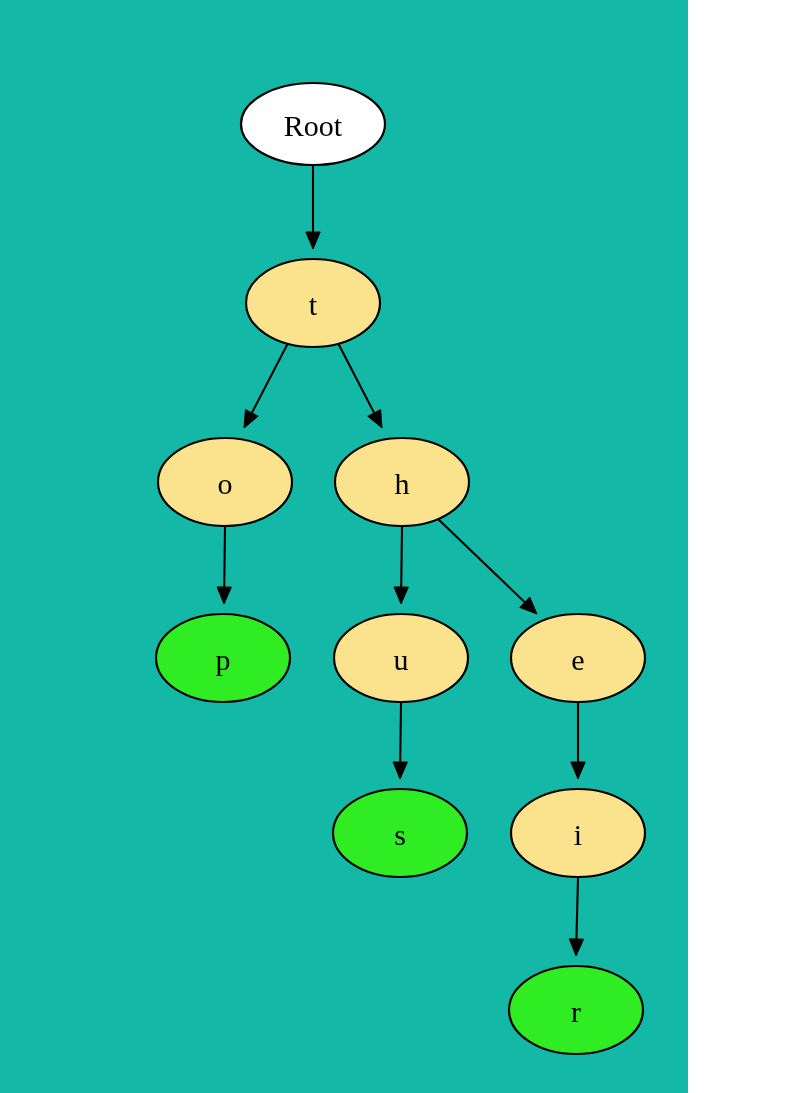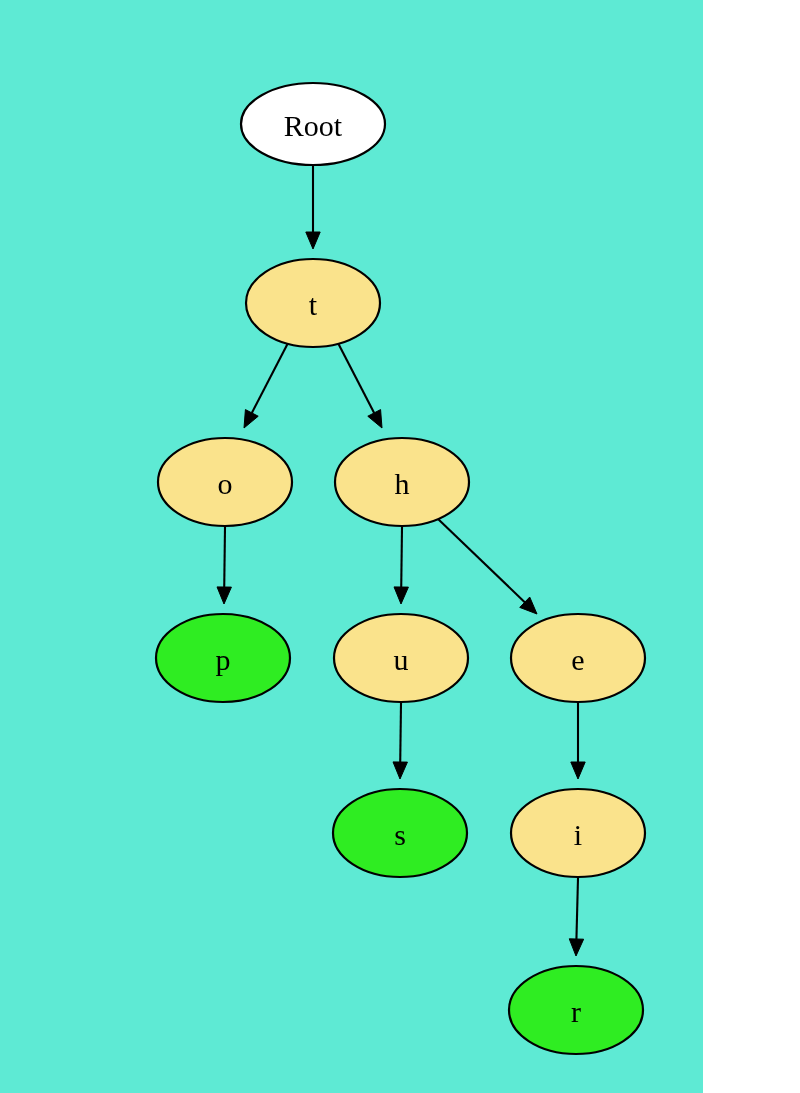--- a/index.html
+++ b/index.html
@@ -11,22 +11,21 @@
   body {
     width: 800px;
     height: 1093px;
     font-family: "Liberation Serif", "DejaVu Serif", serif;
     overflow: hidden;
   }
   #graph-canvas {
     position: relative;
     width: 688px;
     height: 1093px;
-    background: #5eead4;
-    padding-left: 15px;
+    background: #14b8a6;
   }
   svg#tree-svg {
     position: absolute;
     top: 0;
     left: 0;
     width: 800px;
     height: 1093px;
     display: block;
   }
   .node-ellipse {

